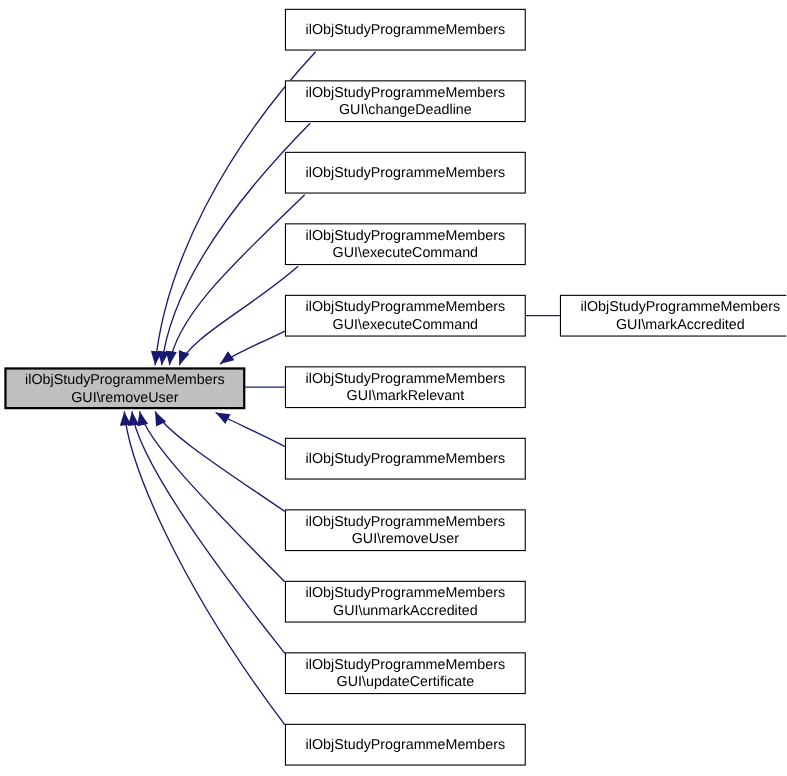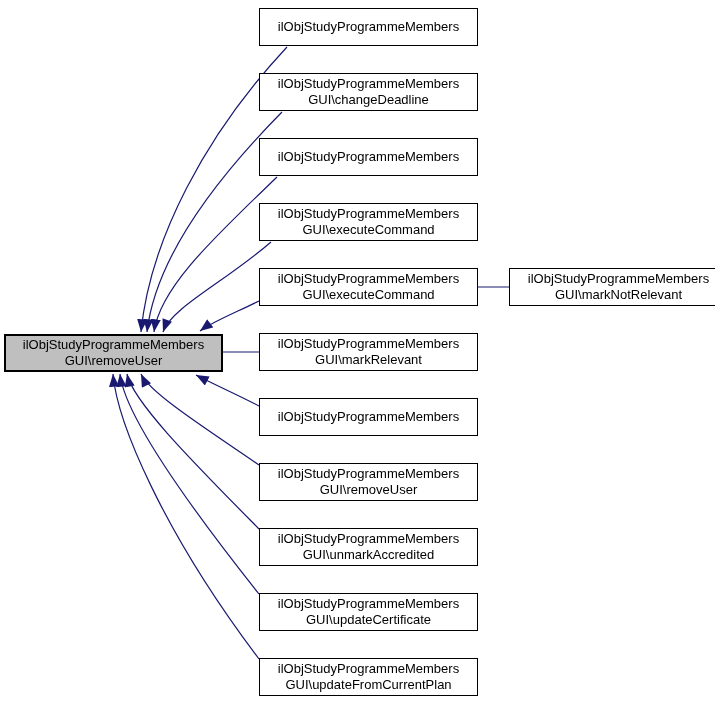--- a/index.html
+++ b/index.html
@@ -113,22 +113,21 @@
       <div class="node" style="left: 259px; top: 528px;">
     <span class="line l1">ilObjStudyProgrammeMembers</span>
     <span class="line l2">GUI\unmarkAccredited</span>
   </div>
       <div class="node" style="left: 259px; top: 593px;">
     <span class="line l1">ilObjStudyProgrammeMembers</span>
     <span class="line l2">GUI\updateCertificate</span>
   </div>
       <div class="node" style="left: 259px; top: 658px;">
     <span class="line l1">ilObjStudyProgrammeMembers</span>
-    <span class="line l2">GUI\updateFromCurrentPlan</span>
   </div>
     </div>
 
   <div class="node" id="secondary-node" style="left:509px; top:268px;">
     <span class="line">ilObjStudyProgrammeMembers</span>
-    <span class="line">GUI\markNotRelevant</span>
+    <span class="line">GUI\markAccredited</span>
   </div>
 
 </div>
 
 </body></html>

